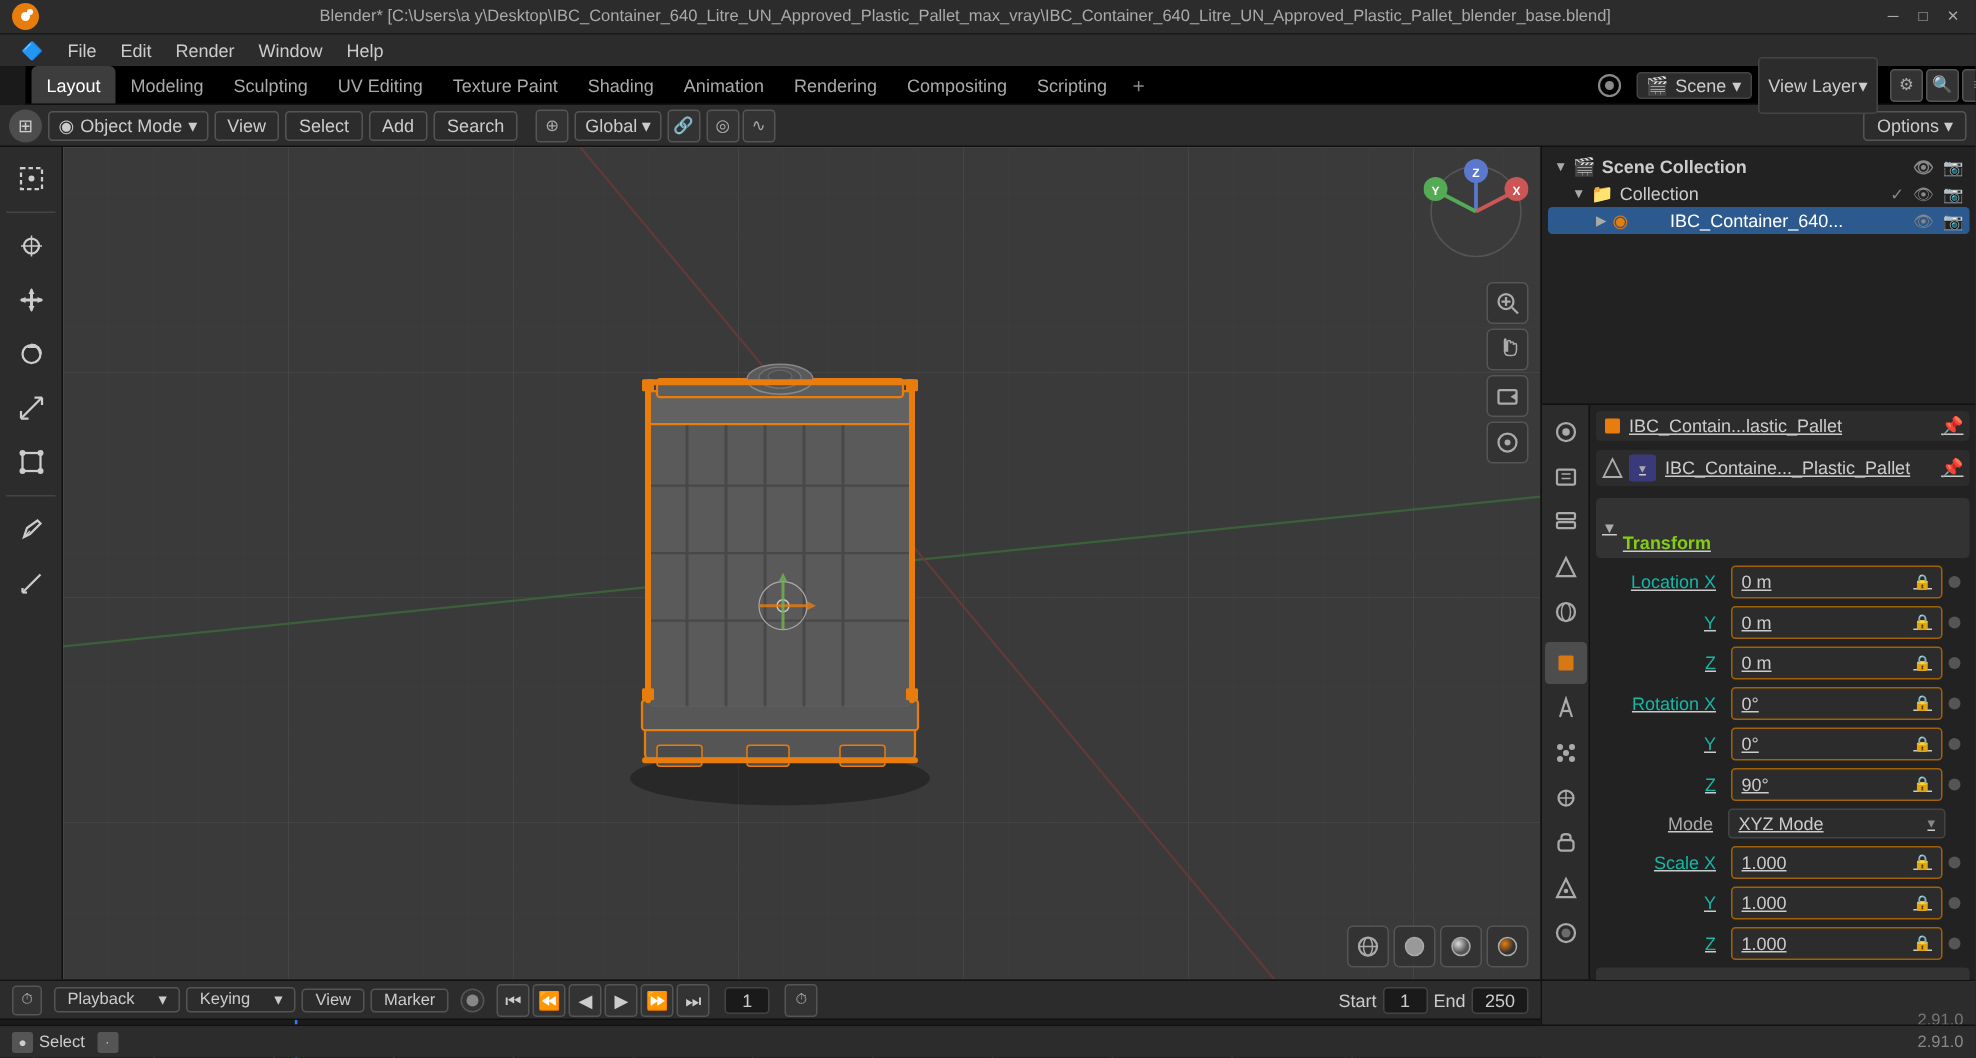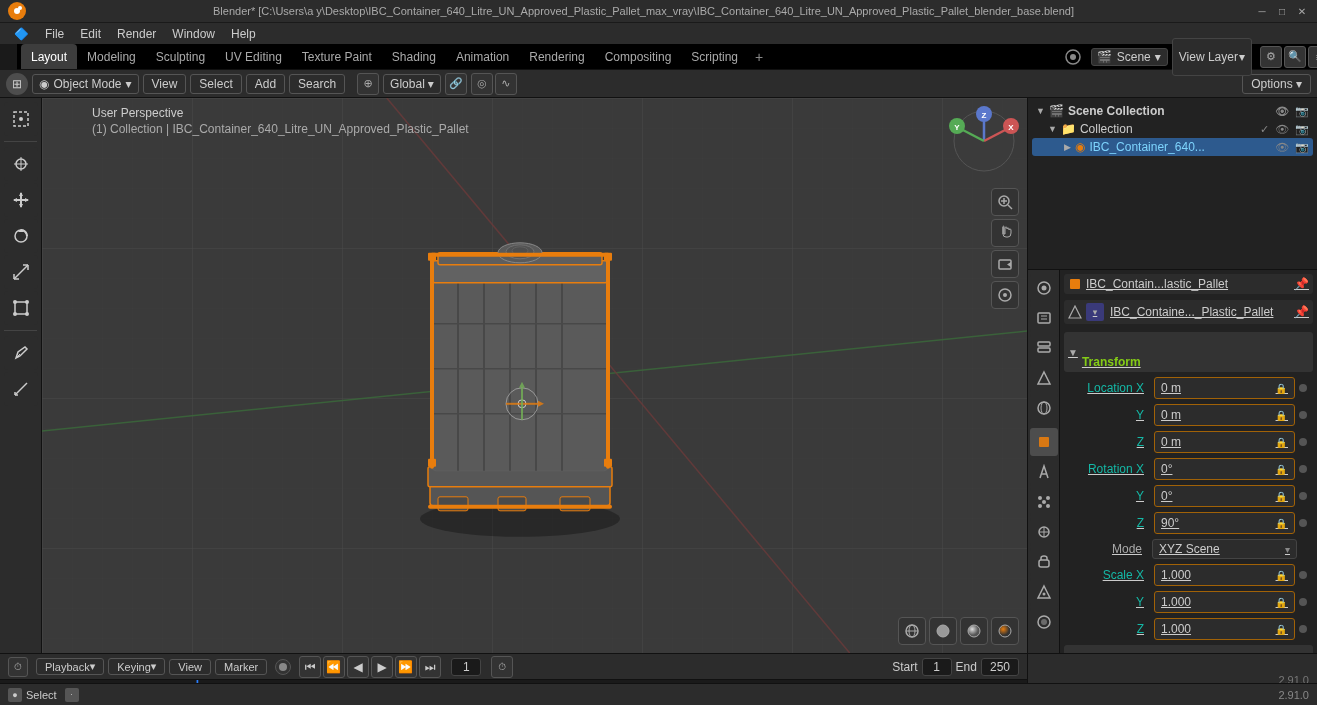--- a/index.html
+++ b/index.html
@@ -584,22 +584,22 @@
     }
     .timeline-btn {
       padding: 1px 8px;
       background: #2c2c2c;
       border: 1px solid #555;
       color: #ccc;
       font-size: 11px;
       border-radius: 3px;
       cursor: pointer;
       display: flex;
-      align-items: center;
-      gap: 0;
+      align-items: flex-start;
+      gap: 16px;
     }
     .playback-controls {
       display: flex;
       align-items: center;
       gap: 2px;
     }
     .play-btn {
       width: 22px;
       height: 22px;
       background: #333;
@@ -894,24 +894,20 @@
 
     <circle cx="152" cy="215" r="16" fill="none" stroke="#ccc" stroke-width="0.8" opacity="0.7"></circle>
     <circle cx="152" cy="215" r="4" fill="none" stroke="#ccc" stroke-width="1"></circle>
     <line x1="136" y1="215" x2="168" y2="215" stroke="#e87d0d" stroke-width="2" opacity="0.8"></line>
     <line x1="152" y1="199" x2="152" y2="231" stroke="#74b256" stroke-width="2" opacity="0.8"></line>
 
     <polygon points="168,212 174,215 168,218" fill="#e87d0d" opacity="0.8"></polygon>
     <polygon points="149,199 152,193 155,199" fill="#74b256" opacity="0.8"></polygon>
   </svg>
 
-  <div id="object-info">
-    <div style="font-size:12px;color:#ccc;">User Perspective</div>
-    <div style="font-size:12px;color:#aaa;margin-top:2px;">(1) Collection | IBC_Container_640_Litre_UN_Approved_Plastic_Pallet</div>
-  </div>
 
   <div id="nav-widget">
     <svg width="70" height="70" viewBox="0 0 70 70">
       <circle cx="35" cy="35" r="30" fill="rgba(60,60,60,0.6)" stroke="#555" stroke-width="1"></circle>
 
       <line x1="35" y1="35" x2="35" y2="10" stroke="#5b78cc" stroke-width="2.5"></line>
       <circle cx="35" cy="8" r="8" fill="#5b78cc"></circle>
       <text x="35" y="12" text-anchor="middle" font-size="8" fill="white" font-weight="bold">Z</text>
 
       <line x1="35" y1="35" x2="60" y2="22" stroke="#cc5555" stroke-width="2.5"></line>
@@ -1026,21 +1022,21 @@
         <div style="margin-left:auto;display:flex;gap:6px;align-items:center;">
           <span style="font-size:11px;color:#888;">✓</span>
           <span style="font-size:11px;color:#888;">👁</span>
           <span style="font-size:11px;color:#888;">📷</span>
         </div>
       </div>
 
       <div class="object-item selected">
         <span style="font-size:9px;color:#aaa;">▶</span>
         <span style="color:#e87d0d;font-size:12px;">◉</span>
-        <span style="font-size:12px;color:#7dd3fc;">IBC_Container_640...</span>
+        <span style="font-size:12px;color:#ffffff;margin-left:24px;">IBC_Container_640...</span>
         <div style="margin-left:auto;display:flex;gap:6px;align-items:center;">
           <span style="font-size:11px;color:#888;">👁</span>
           <span style="font-size:11px;color:#888;">📷</span>
         </div>
       </div>
     </div>
   </div>
 
   <div id="properties-panel">
 
@@ -1196,21 +1192,21 @@
             <span>90°</span>
             <span class="prop-lock">🔒</span>
           </div>
           <div class="prop-dot"></div>
         </div>
       </div>
 
       <div class="prop-mode-row">
         <div class="prop-mode-label" style="text-align:right;padding-right:6px;">Mode</div>
         <div class="prop-mode-value">
-          <span>XYZ Scene</span>
+          <span>XYZ Mode</span>
           <span style="color:#888;font-size:10px;">▾</span>
         </div>
         <div style="width:8px;"></div>
       </div>
 
       <div style="margin-bottom:4px;padding:0 2px;">
         <div class="prop-row">
           <div class="prop-label" style="text-align:right;padding-right:6px;">Scale X</div>
           <div class="prop-value">
             <span>1.000</span>

